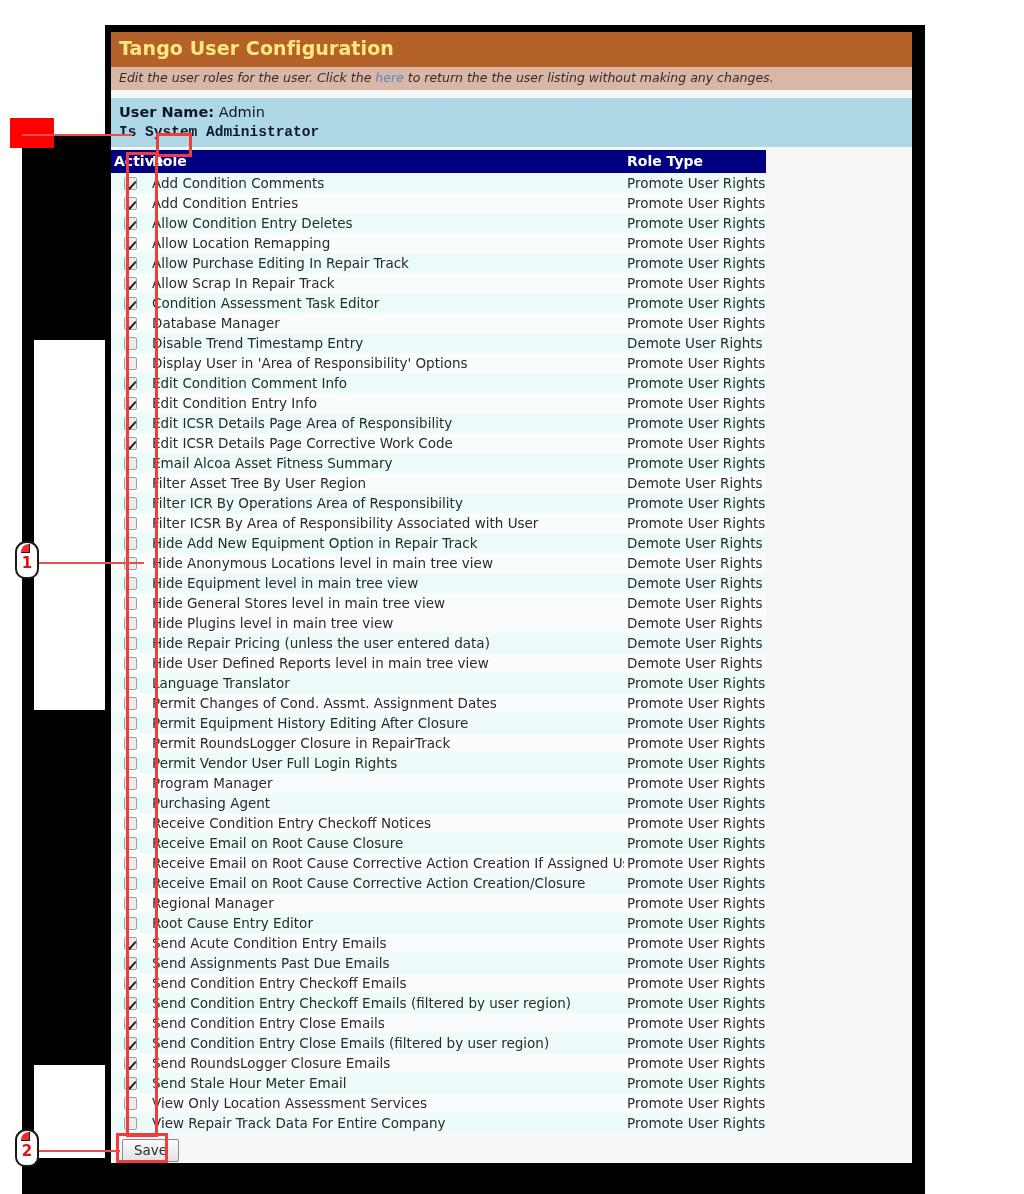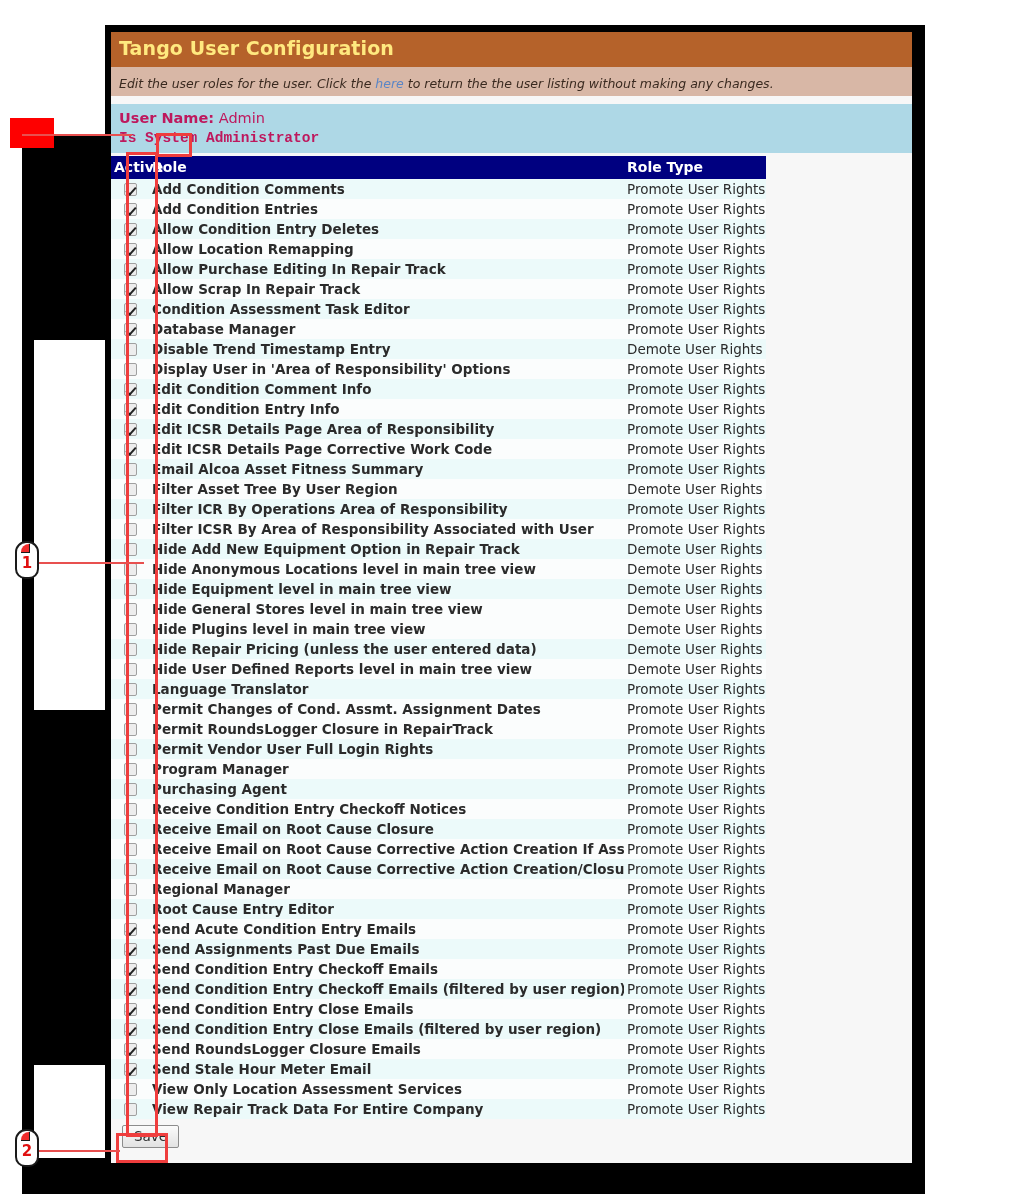--- a/index.html
+++ b/index.html
@@ -46,35 +46,35 @@
   }
   #title-bar .title {
     color: #ffe97f;
     font-size: 19px;
     font-weight: 700;
     letter-spacing: .1px;
     line-height: 24px;
   }
   #subtitle-bar {
     background: #d8b7a6;
-    padding: 9px 8px 4px 8px;
+    padding: 3px 8px 4px 8px;
     font-style: italic;
     font-size: 12.5px;
     color: #3a2a20;
     line-height: 16px;
     white-space: nowrap;
   }
   #subtitle-bar a { color: #5b86c6; text-decoration: none; }
 
   #spacer-1 { height: 8px; background: #f7f7f7; }
 
   #user-bar {
     background: #aed8e6;
     padding: 4px 8px 5px 8px;
-    color: #be185d;
+    color: #0f172a;
     line-height: 20px;
   }
   #user-bar .row1 { font-size: 14.5px; }
   #user-bar .row1 .lbl { font-weight: 700; }
   #user-bar .row1 .val { font-weight: 400; }
   #user-bar .row2 { font-size: 14.5px; font-weight: 700; font-family: Liberation Mono, monospace; }
 
   #spacer-2 { height: 3px; background: #f7f7f7; }
 
   
@@ -97,21 +97,21 @@
     font-size: 13.5px;
     color: #2b2b2b;
     padding: 1px 2px 1px 3px;
     line-height: 18px;
     white-space: nowrap;
     overflow: hidden;
   }
   #roles-table tr.even td { background: #ecfafa; }
   #roles-table tr.odd  td { background: #fbfdfd; }
   .c-active { width: 38px; text-align: center; }
-  .c-role   { width: 475px; font-weight: bold; }
+  .c-role   { width: 475px; }
   .c-type   { width: 142px; }
 
   
   .cb {
     display: inline-block;
     width: 13px; height: 13px;
     border: 1px solid #a0a0a0;
     border-radius: 2px;
     background: #ededed;
     position: relative;
@@ -362,20 +362,25 @@
           <tr class="even">
             <td class="c-active"><span class="cb"></span></td>
             <td class="c-role">Language Translator</td>
             <td class="c-type">Promote User Rights</td>
           </tr>
           <tr class="odd">
             <td class="c-active"><span class="cb"></span></td>
             <td class="c-role">Permit Changes of Cond. Assmt. Assignment Dates</td>
             <td class="c-type">Promote User Rights</td>
           </tr>
+          <tr class="even">
+            <td class="c-active"><span class="cb"></span></td>
+            <td class="c-role">Permit Equipment History Editing After Closure</td>
+            <td class="c-type">Promote User Rights</td>
+          </tr>
           <tr class="odd">
             <td class="c-active"><span class="cb"></span></td>
             <td class="c-role">Permit RoundsLogger Closure in RepairTrack</td>
             <td class="c-type">Promote User Rights</td>
           </tr>
           <tr class="even">
             <td class="c-active"><span class="cb"></span></td>
             <td class="c-role">Permit Vendor User Full Login Rights</td>
             <td class="c-type">Promote User Rights</td>
           </tr>

